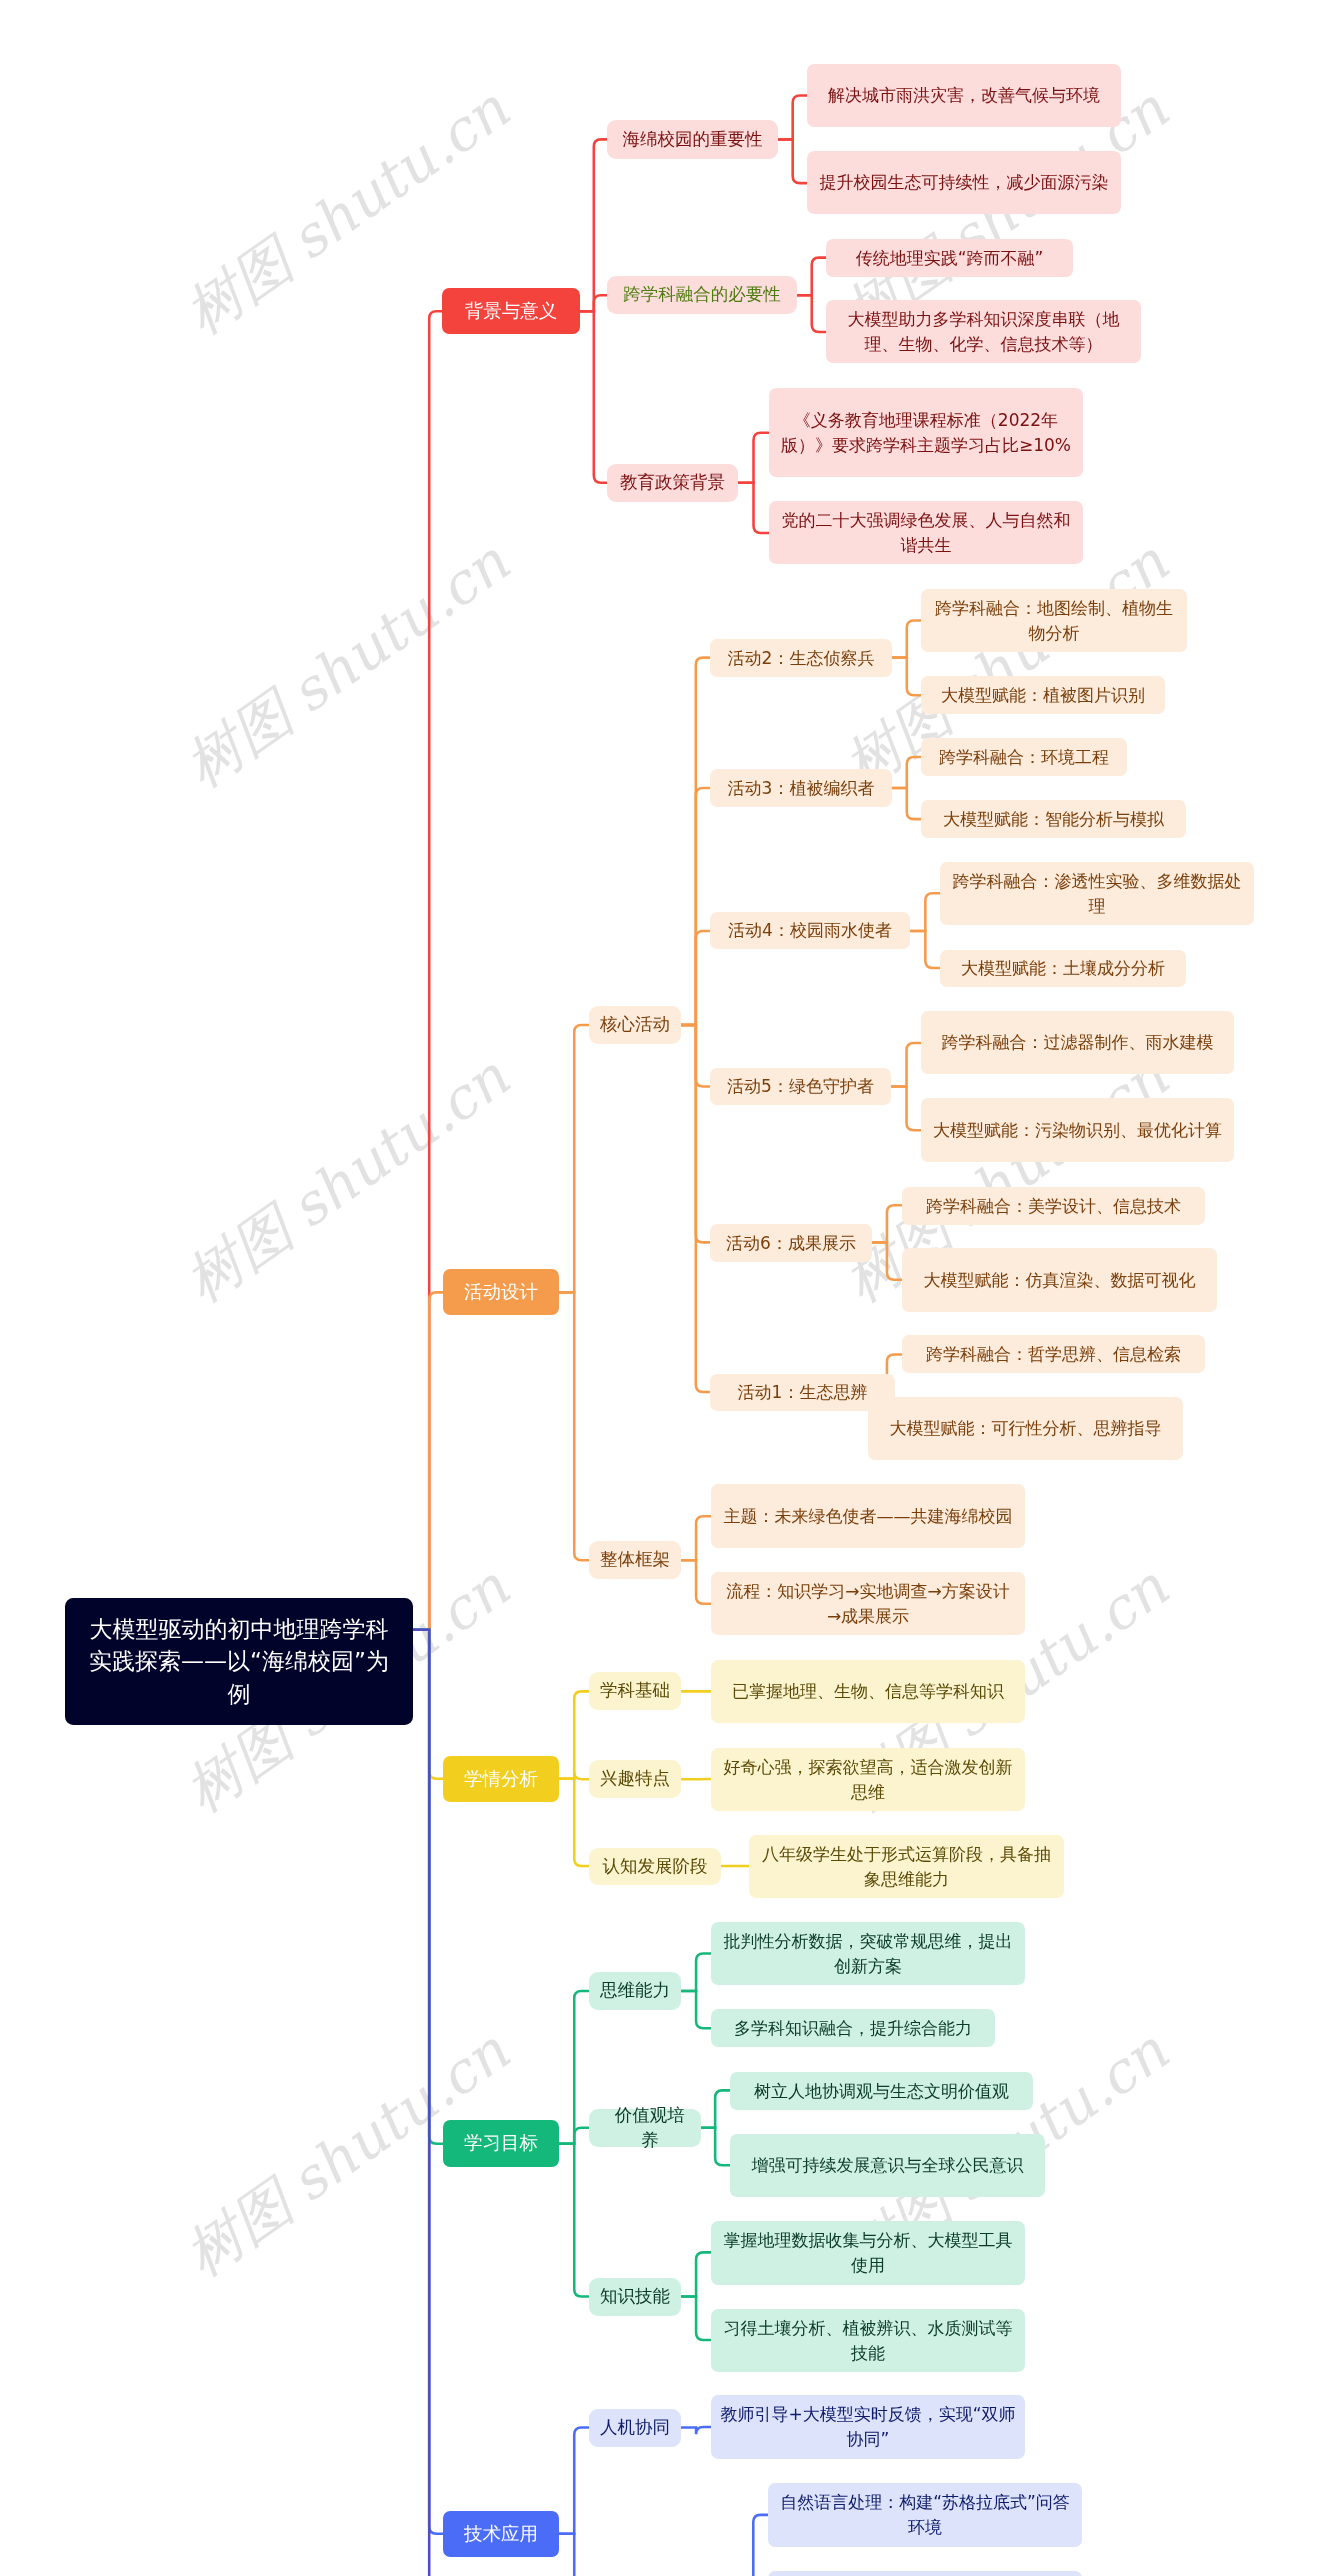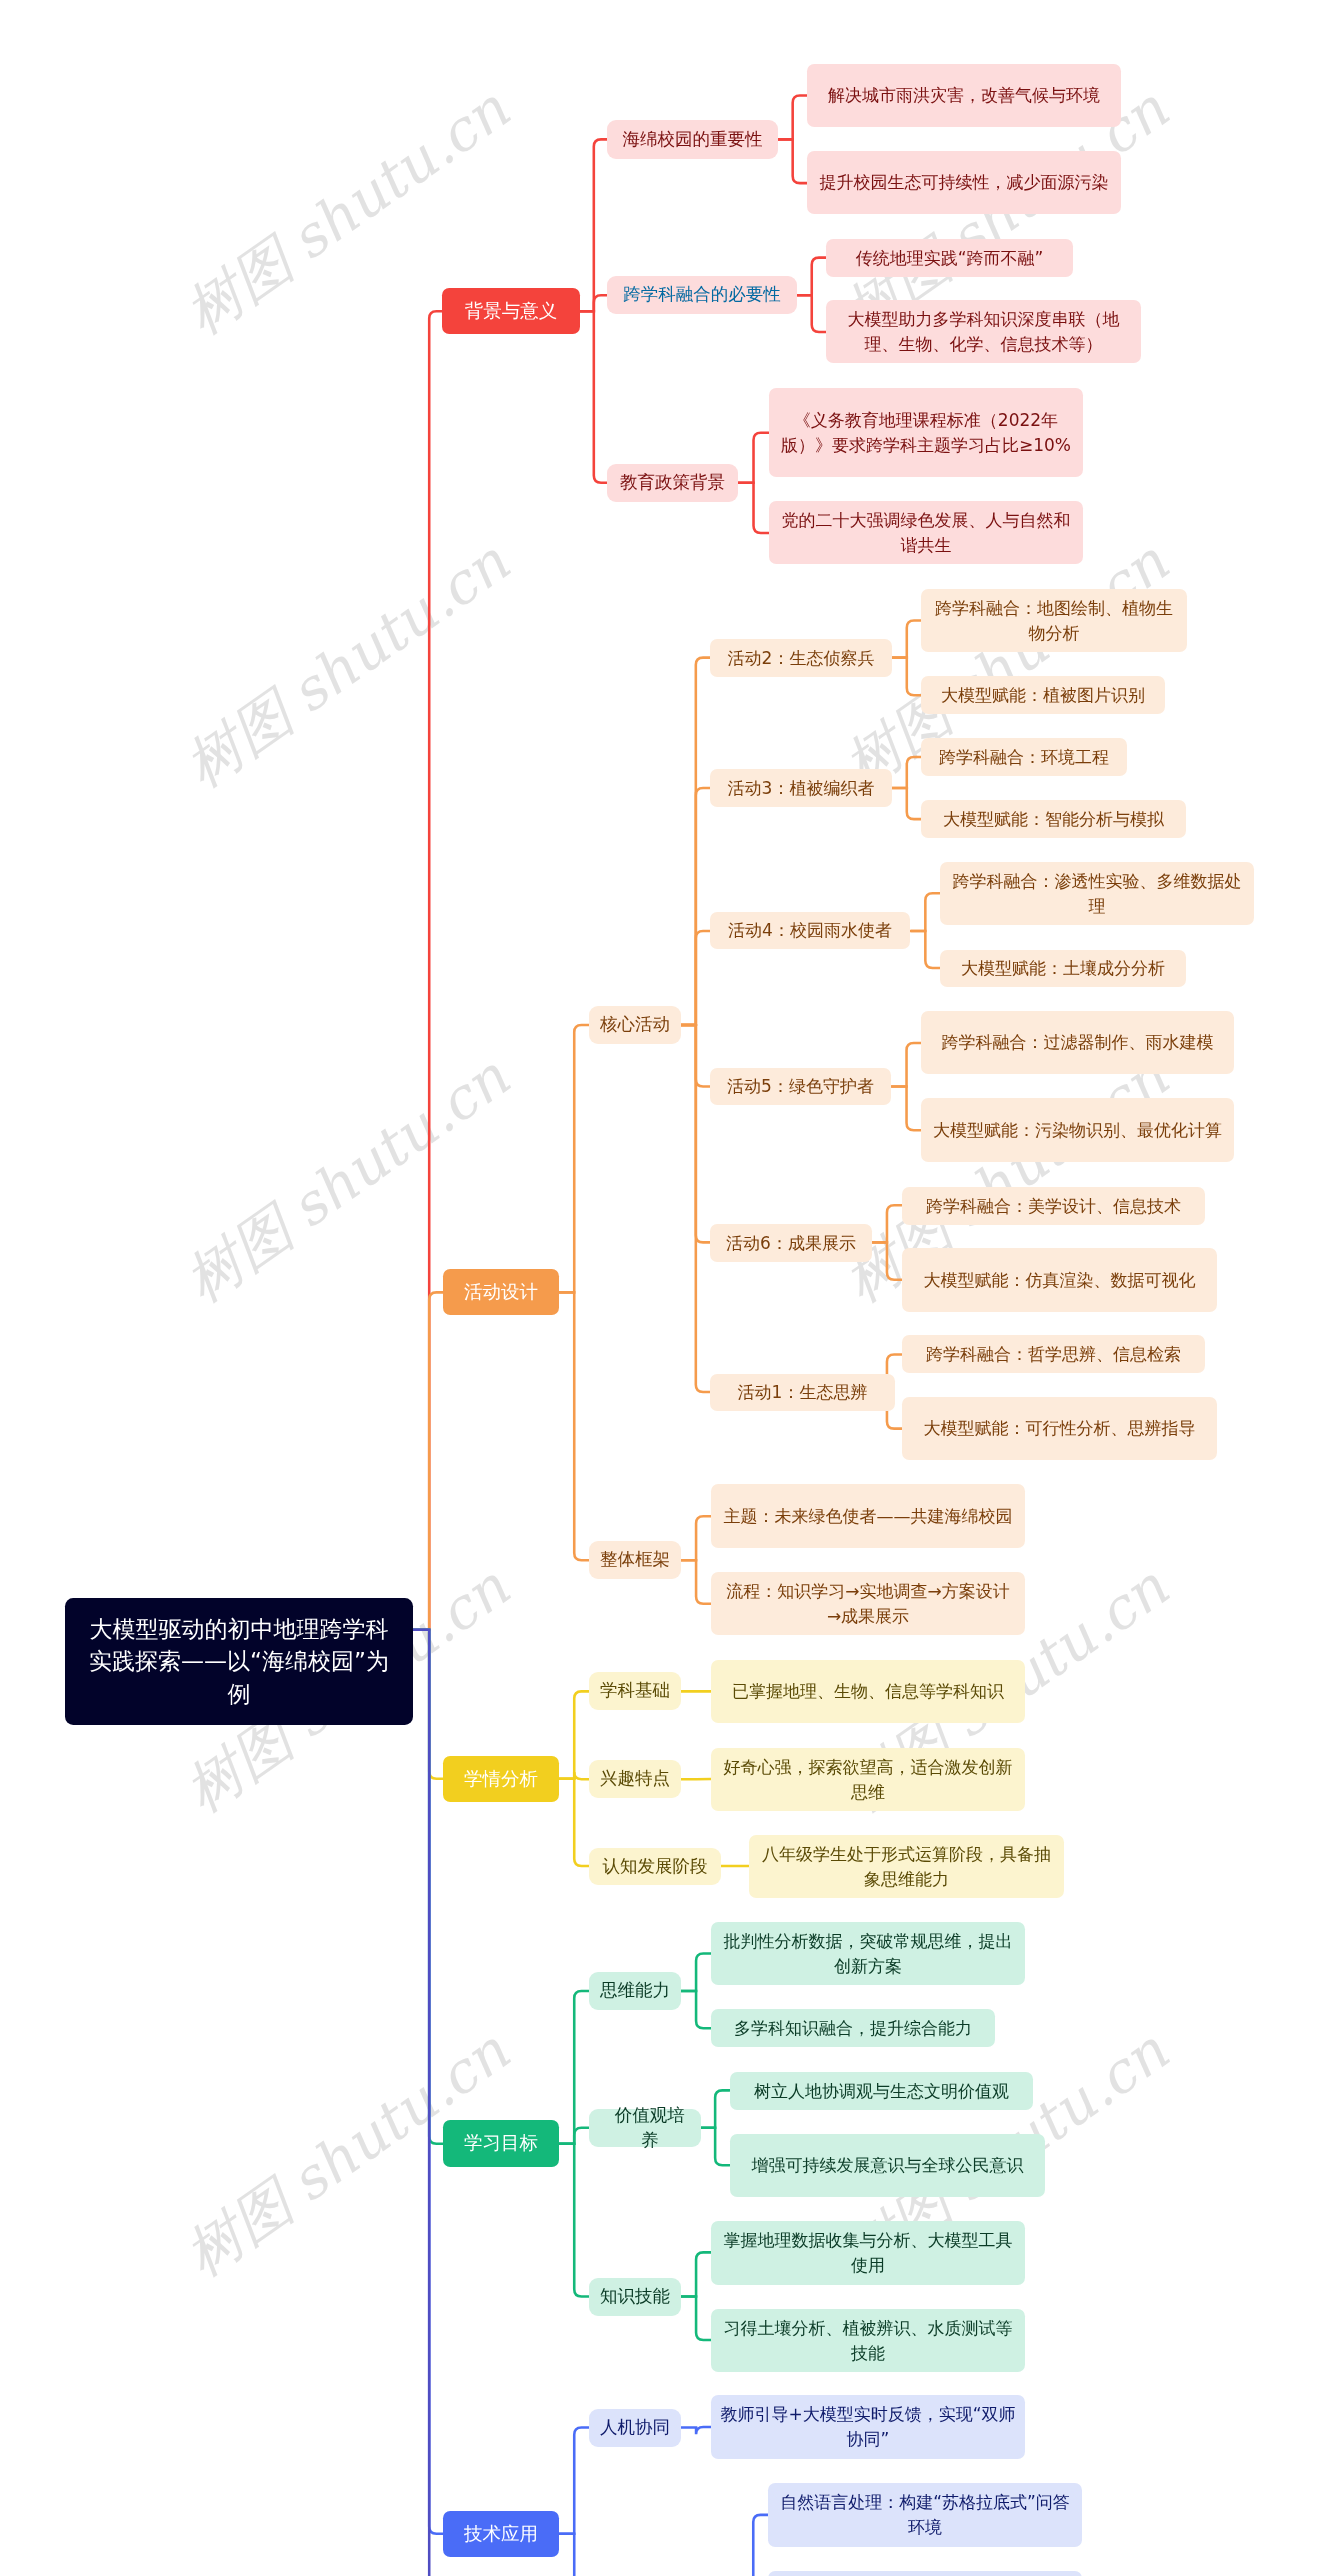--- a/index.html
+++ b/index.html
@@ -108,21 +108,21 @@
     </div>
     <div class="node sub" style="left: 607px; top: 120px; width: 171px; height: 39px; background: rgb(253, 220, 220); color: rgb(122, 16, 16);">
       <span>海绵校园的重要性</span>
     </div>
     <div class="node leaf" style="left: 807px; top: 64px; width: 314px; height: 63px; background: rgb(253, 220, 220); color: rgb(122, 16, 16);">
       <span>解决城市雨洪灾害，改善气候与环境</span>
     </div>
     <div class="node leaf" style="left: 807px; top: 151px; width: 314px; height: 63px; background: rgb(253, 220, 220); color: rgb(122, 16, 16);">
       <span>提升校园生态可持续性，减少面源污染</span>
     </div>
-    <div class="node sub" style="left: 607px; top: 276px; width: 190px; height: 38px; background: rgb(253, 220, 220); color: #0369a1; justify-content: center;">
+    <div class="node sub" style="left: 607px; top: 276px; width: 190px; height: 38px; background: rgb(253, 220, 220); color: #4d7c0f; justify-content: center;">
       <span>跨学科融合的必要性</span>
     </div>
     <div class="node leaf" style="left: 826px; top: 239px; width: 247px; height: 38px; background: rgb(253, 220, 220); color: rgb(122, 16, 16);">
       <span>传统地理实践“跨而不融”</span>
     </div>
     <div class="node leaf" style="left: 826px; top: 300px; width: 315px; height: 63px; background: rgb(253, 220, 220); color: rgb(122, 16, 16);">
       <span>大模型助力多学科知识深度串联（地理、生物、化学、信息技术等）</span>
     </div>
     <div class="node sub" style="left: 607px; top: 464px; width: 131px; height: 38px; background: rgb(253, 220, 220); color: rgb(122, 16, 16);">
       <span>教育政策背景</span>
@@ -183,21 +183,21 @@
     </div>
     <div class="node leaf" style="left: 902px; top: 1248px; width: 315px; height: 64px; background: rgb(253, 235, 219); color: rgb(122, 62, 10);">
       <span>大模型赋能：仿真渲染、数据可视化</span>
     </div>
     <div class="node leaf" style="left: 710px; top: 1374px; width: 185px; height: 37px; background: rgb(253, 235, 219); color: rgb(122, 62, 10);">
       <span>活动1：生态思辨</span>
     </div>
     <div class="node leaf" style="left: 902px; top: 1335px; width: 303px; height: 38px; background: rgb(253, 235, 219); color: rgb(122, 62, 10);">
       <span>跨学科融合：哲学思辨、信息检索</span>
     </div>
-    <div class="node leaf" style="left: 902px; top: 1397px; width: 315px; height: 63px; background: rgb(253, 235, 219); color: rgb(122, 62, 10);">
+    <div class="node leaf" style="left: 868px; top: 1397px; width: 315px; height: 63px; background: rgb(253, 235, 219); color: rgb(122, 62, 10);">
       <span>大模型赋能：可行性分析、思辨指导</span>
     </div>
     <div class="node sub" style="left: 589px; top: 1541px; width: 92px; height: 38px; background: rgb(253, 235, 219); color: rgb(122, 62, 10);">
       <span>整体框架</span>
     </div>
     <div class="node leaf" style="left: 711px; top: 1484px; width: 314px; height: 64px; background: rgb(253, 235, 219); color: rgb(122, 62, 10);">
       <span>主题：未来绿色使者——共建海绵校园</span>
     </div>
     <div class="node leaf" style="left: 711px; top: 1572px; width: 314px; height: 63px; background: rgb(253, 235, 219); color: rgb(122, 62, 10);">
       <span>流程：知识学习→实地调查→方案设计→成果展示</span>

